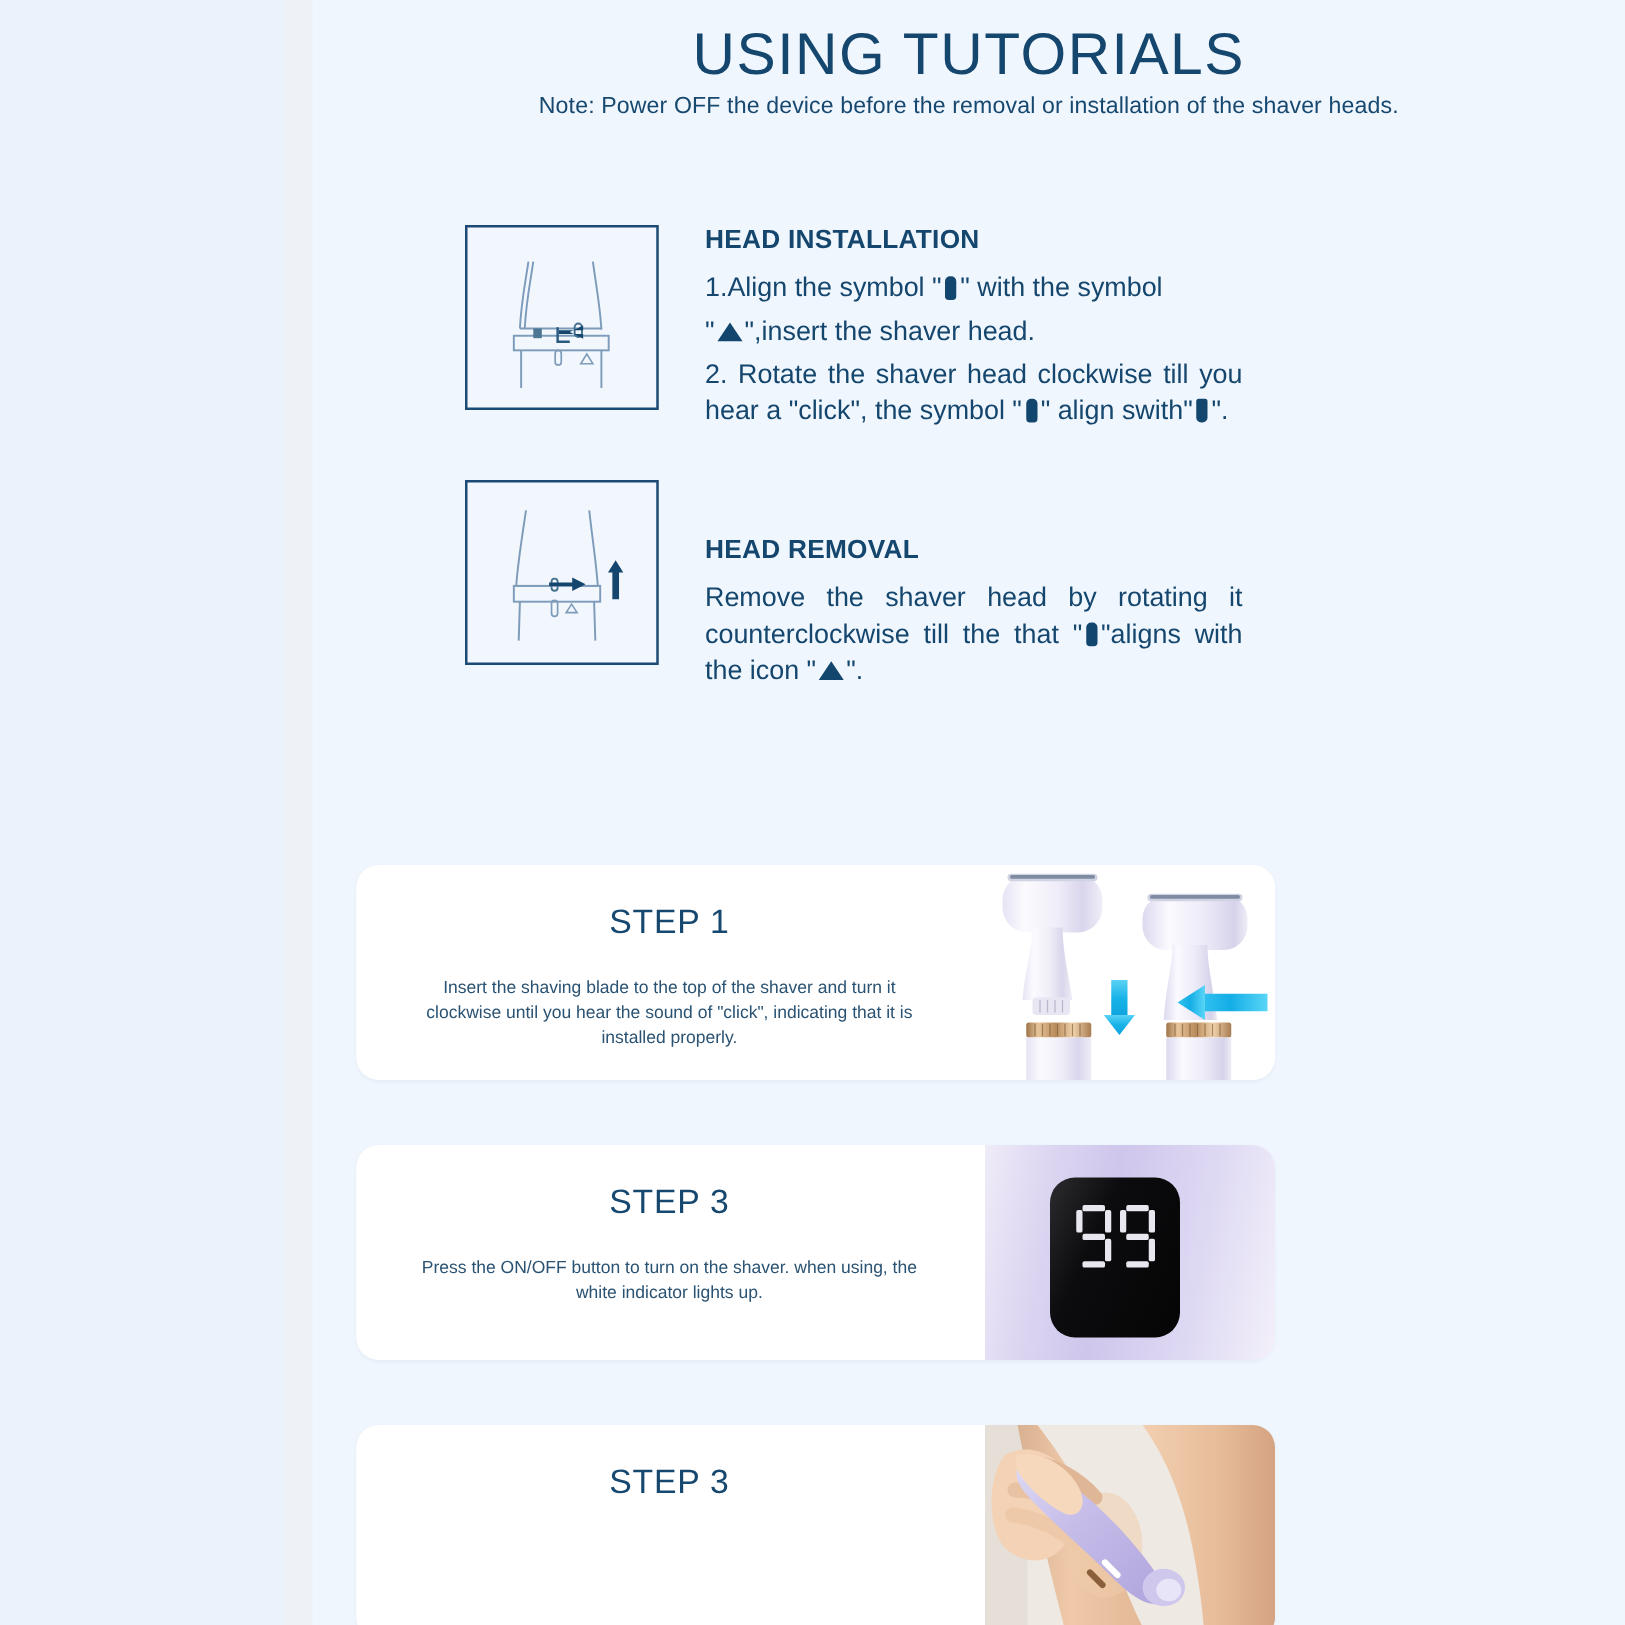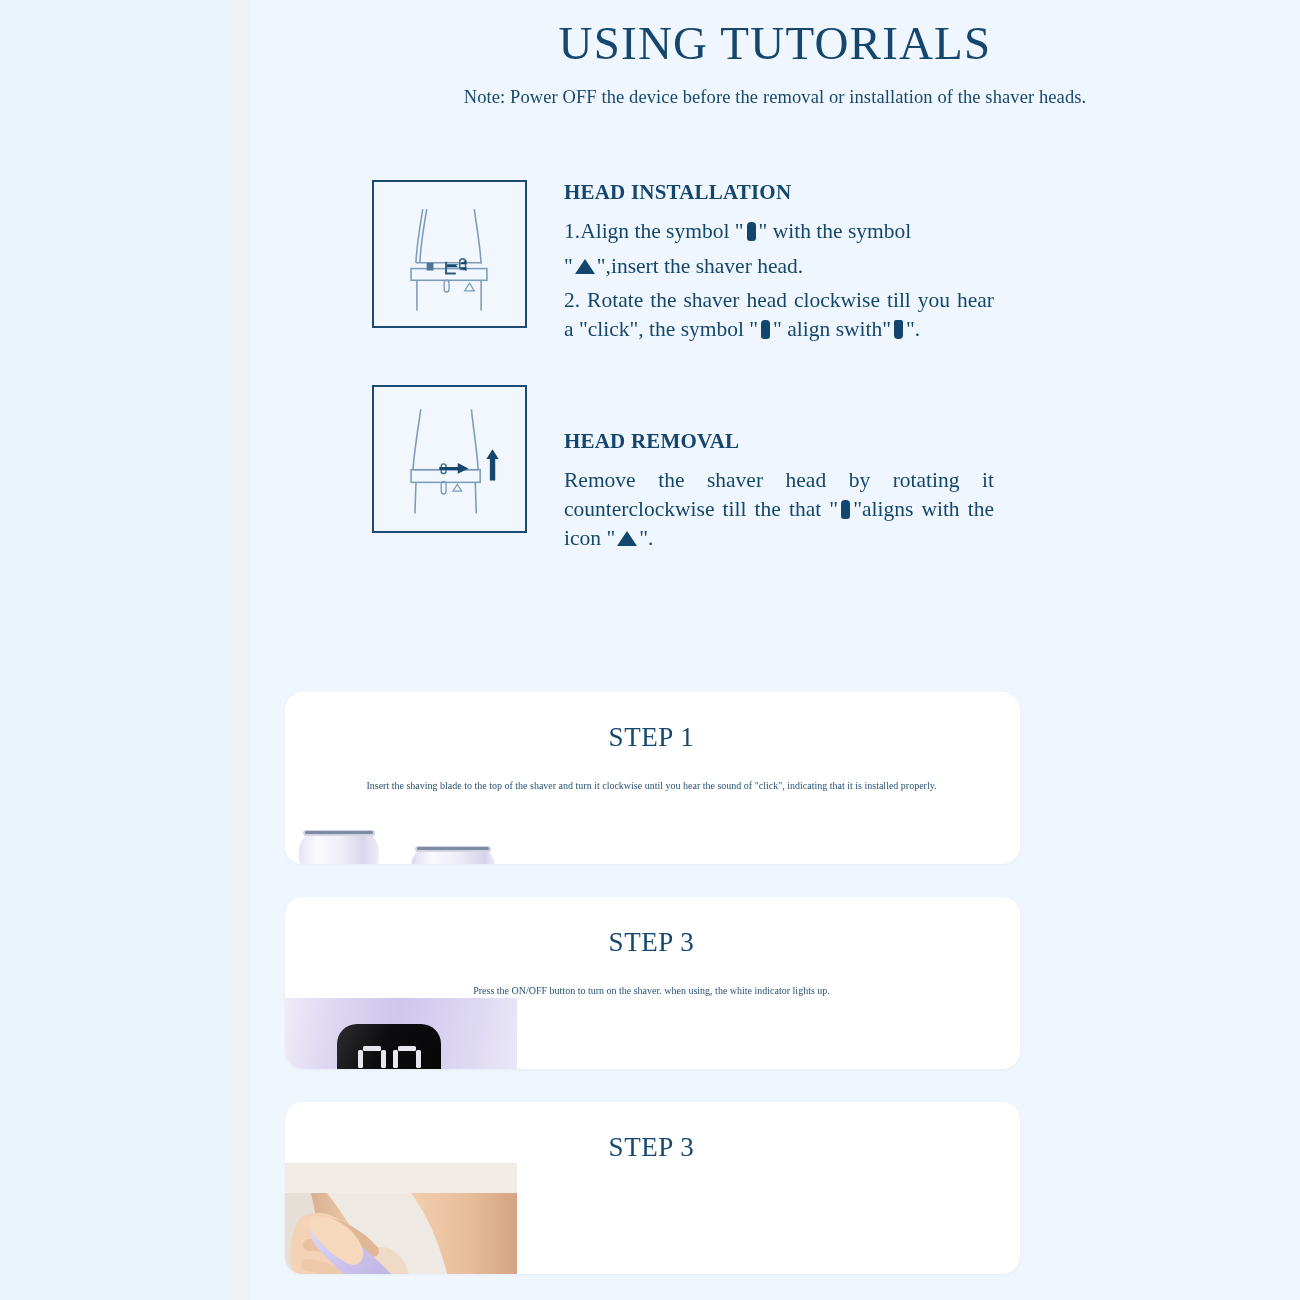--- a/index.html
+++ b/index.html
@@ -35,37 +35,35 @@
   }
 
   .content {
     position: absolute;
     left: 250px;
     top: 0;
     width: 1050px;
     height: 1300px;
     background: #f0f6fd;
     overflow: hidden;
-    font-family: Liberation Serif, serif;
   }
 
   
   .header {
     padding-top: 14px;
     text-align: center;
   }
   .page-title {
     font-size: 47px;
     letter-spacing: 1.2px;
     color: #14466e;
     font-weight: 400;
     line-height: 1.25;
   }
   .page-note {
-    margin-top: 14px;
     font-size: 18.5px;
     color: #17486f;
     font-weight: 400;
     letter-spacing: .1px;
   }
 
   
   .instructions {
     position: absolute;
     left: 14px;
@@ -139,39 +137,38 @@
     left: 35px;
     top: 692px;
     width: 735px;
   }
   .step-card {
     position: relative;
     width: 735px;
     height: 172px;
     background: #ffffff;
     border-radius: 18px;
-    margin-bottom: 33px;
+    margin-bottom: 52px;
     overflow: hidden;
     display: flex;
-    flex-direction: column;
   }
   .step-textcol {
     flex: 1 1 auto;
     padding: 30px 20px 0 18px;
     text-align: center;
   }
   .step-title {
     font-size: 27px;
     color: #16476e;
     letter-spacing: .6px;
     font-weight: 400;
   }
   .step-desc {
     margin-top: 26px;
-    font-size: 10px;
+    font-size: 14px;
     line-height: 1.43;
     color: #2a5272;
     padding: 0 28px;
   }
   .step-media {
     flex: 0 0 232px;
     width: 232px;
     height: 172px;
     position: relative;
     overflow: hidden;

